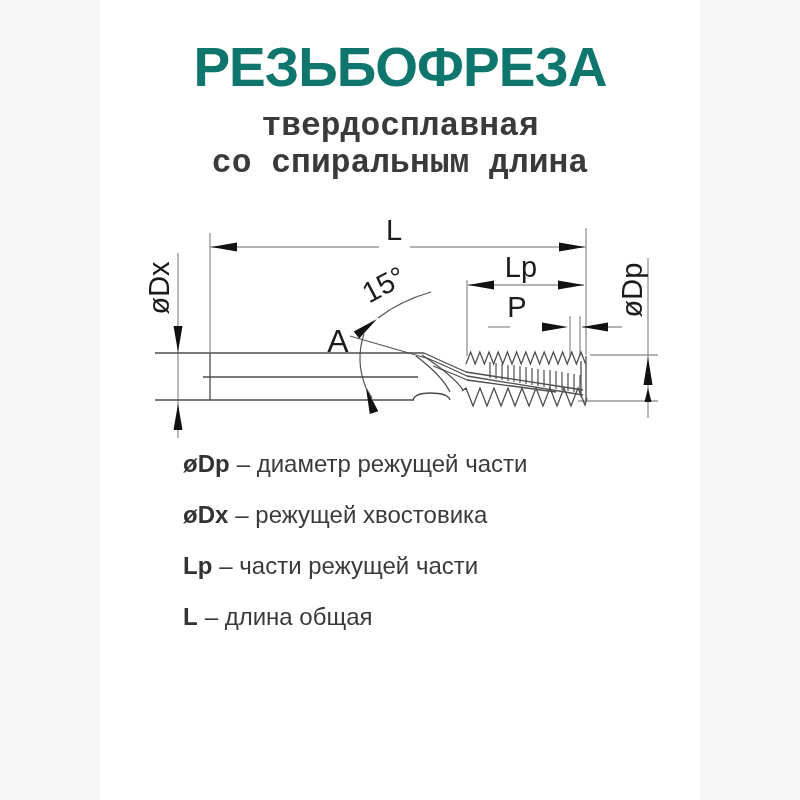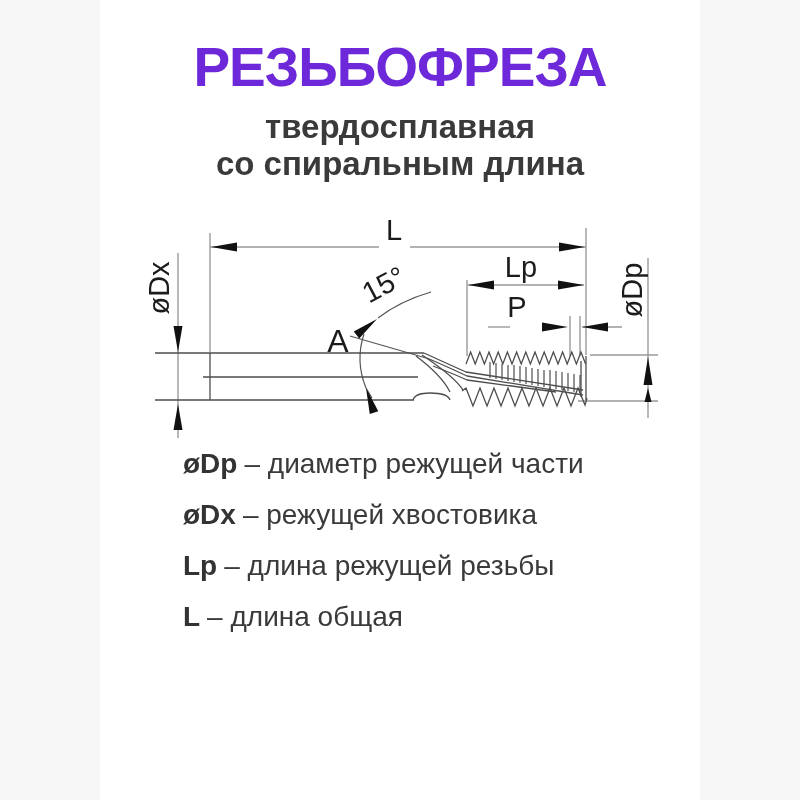--- a/index.html
+++ b/index.html
@@ -11,39 +11,39 @@
     font-family:"Liberation Sans", sans-serif;
   }
   .card{
     position:absolute;left:100px;top:0;
     width:600px;height:800px;
     background:#ffffff;
   }
   .header{position:absolute;left:0;top:40px;width:800px;text-align:center;}
   .title{
     font-size:55px;font-weight:800;letter-spacing:-1px;
-    color:#6d28d9;line-height:1.0;margin:0;
+    color:#0f766e;line-height:1.0;margin:0;
   }
   .subtitle{
     margin-top:14px;
-    font-size:33px;font-weight:600;color:#3a3a3a;line-height:1.12;
+    font-size:33px;font-weight:600;color:#3a3a3a;line-height:1.12;font-family:Liberation Mono, monospace;
   }
   
   .dlabel{
     position:absolute;color:#1b1b1b;font-size:29px;font-weight:500;
     transform:translate(-50%,-50%);white-space:nowrap;line-height:1;
   }
   .dlabel.rot90{transform:translate(-50%,-50%) rotate(-90deg);}
   .dlabel.rot28{transform:translate(-50%,-50%) rotate(-28deg);}
   .dlabel.big{font-size:32px;}
   svg.drawing{position:absolute;left:0;top:0;}
   
   .legend{
     position:absolute;left:183px;top:447px;width:500px;
-    color:#3a3a3a;font-size:28px;line-height:34px;
+    color:#3a3a3a;font-size:24px;line-height:34px;
     list-style:none;margin:0;padding:0;
   }
   .legend li{margin-bottom:17px;font-weight:500;}
   .legend .sym{font-weight:700;margin-right:7px;color:#333;}
   .legend b{font-weight:700;}
 </style>
 </head>
 <body>
 
 <div class="page">
@@ -148,19 +148,19 @@
   <div class="dlabel rot90" style="left:632px;top:290px;">øDp</div>
 
   <ul class="legend">
     <li>
       <span class="sym">øDp</span><span>– диаметр режущей части</span>
     </li>
     <li>
       <span class="sym">øDx</span><span>– режущей хвостовика</span>
     </li>
     <li>
-      <span class="sym">Lp</span><span>– длина режущей резьбы</span>
+      <span class="sym">Lp</span><span>– части режущей части</span>
     </li>
     <li>
       <span class="sym">L</span><span>– длина общая</span>
     </li>
   </ul>
 </div>
 
 </body></html>

